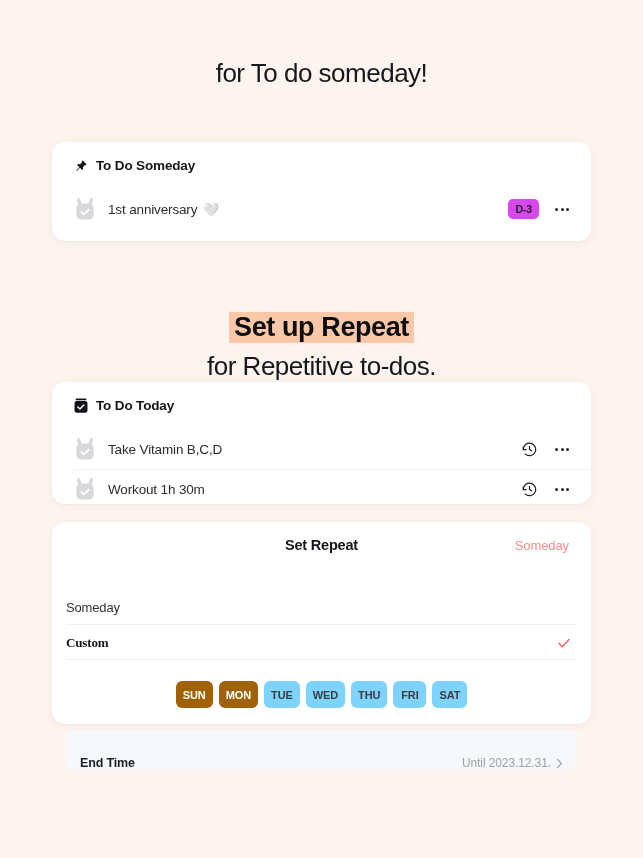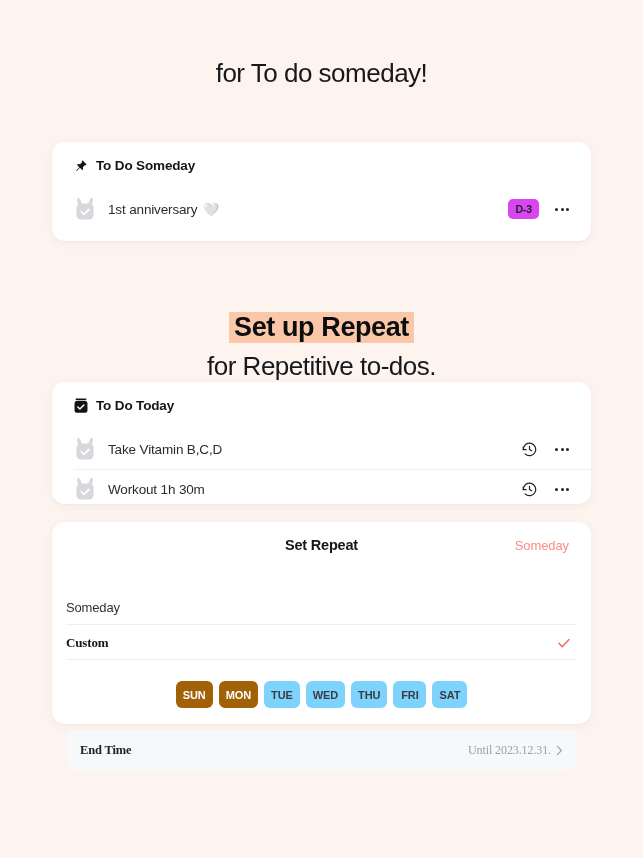--- a/index.html
+++ b/index.html
@@ -239,23 +239,22 @@
     background: #a16207;
     color: #ffffff;
   }
 
   .endtime-row {
     margin: 0 14px;
     height: 40px;
     background: #f7f8fa;
     border-radius: 7px;
     display: flex;
-    align-items: center;
+    align-items: flex-end;
     padding: 0 14px;
-    font-family: Liberation Serif, serif;
   }
   .endtime-label {
     font-size: 12.5px;
     font-weight: 700;
     color: #1d1f24;
     letter-spacing: -0.15px;
   }
   .endtime-value {
     margin-left: auto;
     font-size: 12px;

